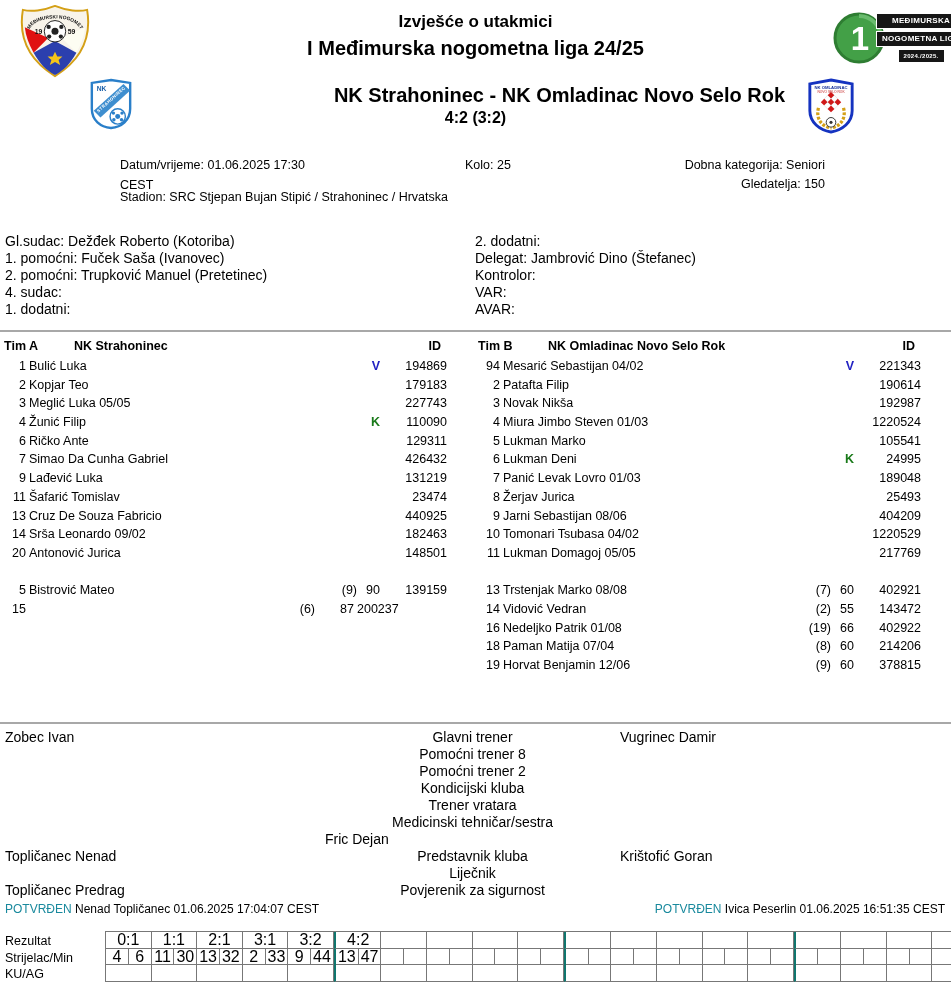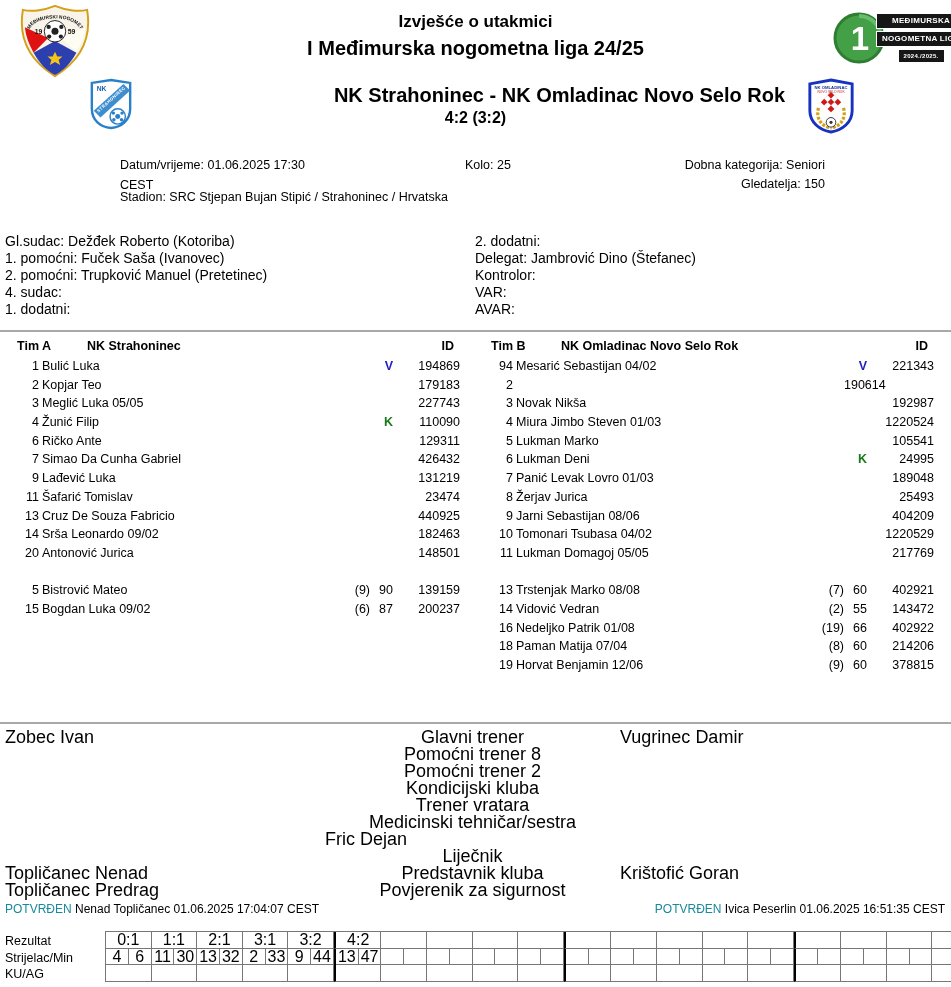--- a/index.html
+++ b/index.html
@@ -33,57 +33,57 @@
 
   
   .officials { top:233px; font-size:14px; line-height:17px; }
   .off-left { left:5px; }
   .off-right { left:475px; }
 
   .hrule { left:0; width:951px; height:2px; background:#a8a8a8; }
   .hr1 { top:330px; } .hr2 { top:722px; }
 
   
-  .roster { top:337px; width:443px; font-size:12.5px;margin-left:13px; }
+  .roster { top:337px; width:443px; font-size:12.5px; }
   .roster-a { left:4px; } .roster-b { left:478px; }
   .thead { display:grid; grid-template-columns:70px 1fr 72px; font-weight:bold; height:20px; line-height:19px; }
   .th-id { text-align:right; padding-right:6px; }
   .prow { display:grid; grid-template-columns:22px 1fr 42px 26px 64px; height:18.7px; line-height:18.7px; }
   .c-num { text-align:right; }
   .c-name { padding-left:3px; white-space:nowrap; overflow:hidden; }
   .c-for { text-align:right; }
   .c-min { text-align:right; padding-right:3px; }
   .c-id  { text-align:right; }
   .badge-v { color:#2222c2; font-weight:bold; }
   .badge-k { color:#1a7a1a; font-weight:bold; }
   .spacer { height:18.7px; }
 
   
-  .staff { left:0; top:729px; width:951px; font-size:18px; }
+  .staff { left:0; top:729px; width:951px; font-size:14px; }
   .staff-row { display:grid; grid-template-columns:325px 295px 1fr; height:17px; line-height:17px; }
   .s-left { padding-left:5px; white-space:nowrap; }
   .s-center { text-align:center; white-space:nowrap; }
   .s-right { white-space:nowrap; }
 
   
   .confirm { top:902px; font-size:12px; white-space:nowrap; }
   .confirm-left { left:5px; }
   .confirm-right { left:505px; width:440px; text-align:right; }
   .confirm-status { color:#19899d; }
 
   
   .rg-labels { left:5px; top:933px; font-size:12.5px; line-height:16.6px; }
   .rg { left:105px; top:931px; width:873px; border-top:1px solid #777; border-left:1px solid #777; font-size:16px; }
   .rg-row { display:flex; height:16.6px; }
   .rg-cell { border-right:1px solid #777; border-bottom:1px solid #777; text-align:center;
              line-height:15.5px; overflow:hidden; }
   .rg-full { flex:1 1 0; }
   .rg-pair { flex:1 1 0; display:flex; }
   .rg-half { flex:1 1 0; }
-  .rg-sep { border-left:2px solid #000000; }
+  .rg-sep { border-left:2px solid #0f766e; }
 </style>
 </head>
 <body>
 
 <div class="page">
 
   <svg class="abs fed-crest" width="78" height="74" viewBox="0 0 80 76">
     <path d="M40 2 C52 7 65 8 73 6 C77 30 71 55 40 74 C9 55 3 30 7 6 C15 8 28 7 40 2 Z" fill="#f8f4ea" stroke="#d4a017" stroke-width="2"></path>
     <path id="fedArc" d="M14 26 C20 11 60 11 66 26" fill="none"></path>
     <text font-size="5" font-weight="bold" fill="#111">
@@ -266,21 +266,20 @@
         <div class="prow spacer"></div>
         <div class="prow">
           <span class="c-num">5</span>
           <span class="c-name">Bistrović Mateo</span>
           <span class="c-for">(9)</span>
           <span class="c-min">90</span>
           <span class="c-id">139159</span>
         </div>
         <div class="prow">
           <span class="c-num">15</span>
-          <span class="c-name">Bogdan Luka 09/02</span>
           <span class="c-for">(6)</span>
           <span class="c-min">87</span>
           <span class="c-id">200237</span>
         </div>
       </div>
   </div>
 
   <div class="abs roster roster-b">
     <div class="thead">
       <span>Tim B</span>
@@ -290,20 +289,21 @@
     <div id="teamBRows">
         <div class="prow">
           <span class="c-num">94</span>
           <span class="c-name">Mesarić Sebastijan 04/02</span>
           <span class="c-for"></span>
           <span class="c-min badge-v">V</span>
           <span class="c-id">221343</span>
         </div>
         <div class="prow">
           <span class="c-num">2</span>
+          <span class="c-name">Patafta Filip</span>
           <span class="c-for"></span>
           <span class="c-min"></span>
           <span class="c-id">190614</span>
         </div>
         <div class="prow">
           <span class="c-num">3</span>
           <span class="c-name">Novak Nikša</span>
           <span class="c-for"></span>
           <span class="c-min"></span>
           <span class="c-id">192987</span>
@@ -434,28 +434,28 @@
       <div class="staff-row">
         <span class="s-left"></span>
         <span class="s-center">Medicinski tehničar/sestra</span>
         <span class="s-right"></span>
       </div>
       <div class="staff-row">
         <span class="s-left"></span>
         <span class="s-right">Fric Dejan</span>
       </div>
       <div class="staff-row">
-        <span class="s-left"></span>
-        <span class="s-center">Liječnik</span>
-        <span class="s-right"></span>
-      </div>
-      <div class="staff-row">
         <span class="s-left">Topličanec Nenad</span>
         <span class="s-center">Predstavnik kluba</span>
         <span class="s-right">Krištofić Goran</span>
+      </div>
+      <div class="staff-row">
+        <span class="s-left"></span>
+        <span class="s-center">Liječnik</span>
+        <span class="s-right"></span>
       </div>
       <div class="staff-row">
         <span class="s-left">Topličanec Predrag</span>
         <span class="s-center">Povjerenik za sigurnost</span>
         <span class="s-right"></span>
       </div>
     </div>
 
   <div class="abs confirm confirm-left">
     <span class="confirm-status">POTVRĐEN</span>

